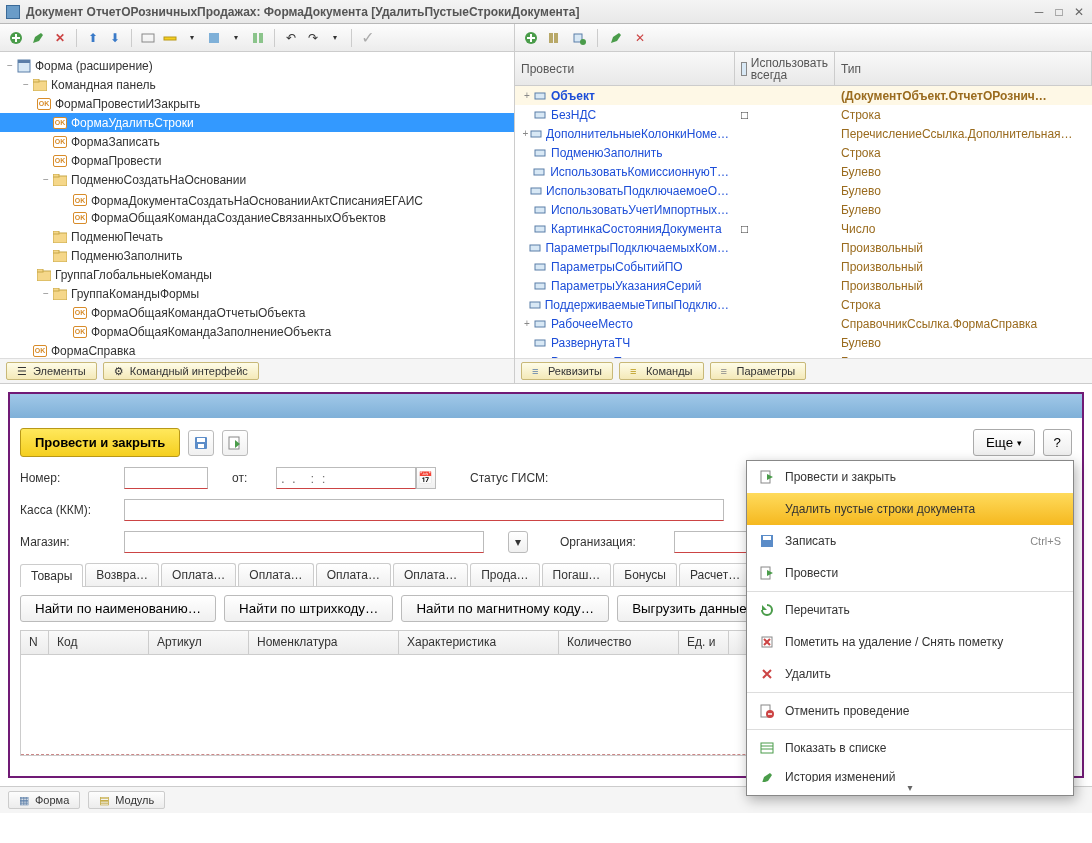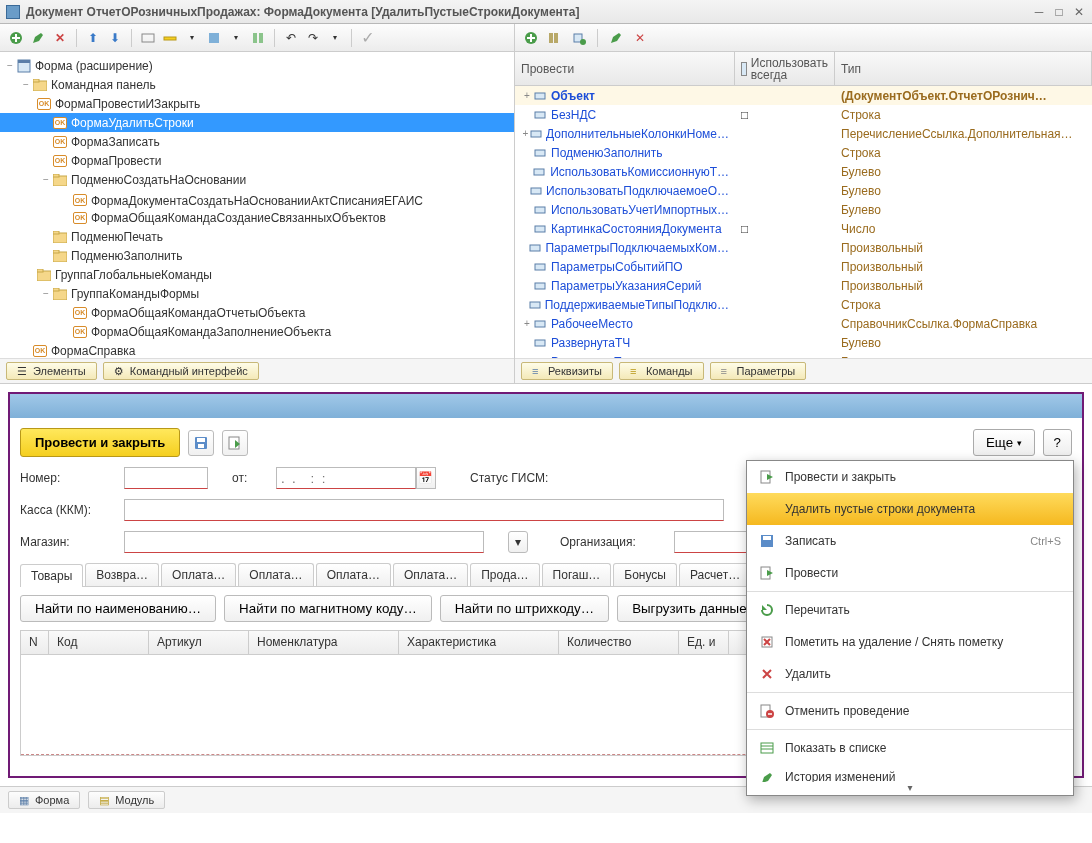--- a/index.html
+++ b/index.html
@@ -595,22 +595,22 @@
           <div class="sub-tab">Оплата…</div>
           <div class="sub-tab">Оплата…</div>
           <div class="sub-tab">Прода…</div>
           <div class="sub-tab">Погаш…</div>
           <div class="sub-tab">Бонусы</div>
           <div class="sub-tab">Расчет…</div>
         </div>
 
       <div class="action-bar">
         <button class="act-btn">Найти по наименованию…</button>
+        <button class="act-btn">Найти по штрихкоду…</button>
         <button class="act-btn">Найти по магнитному коду…</button>
-        <button class="act-btn">Найти по штрихкоду…</button>
         <button class="act-btn">Выгрузить данные</button>
       </div>
 
       <div class="grid">
         <div class="grid-head" id="grid-head">
             <div class="gh" style="width: 28px;">N</div>
             <div class="gh" style="width: 100px;">Код</div>
             <div class="gh" style="width: 100px;">Артикул</div>
             <div class="gh" style="width: 150px;">Номенклатура</div>
             <div class="gh" style="width: 160px;">Характеристика</div>

